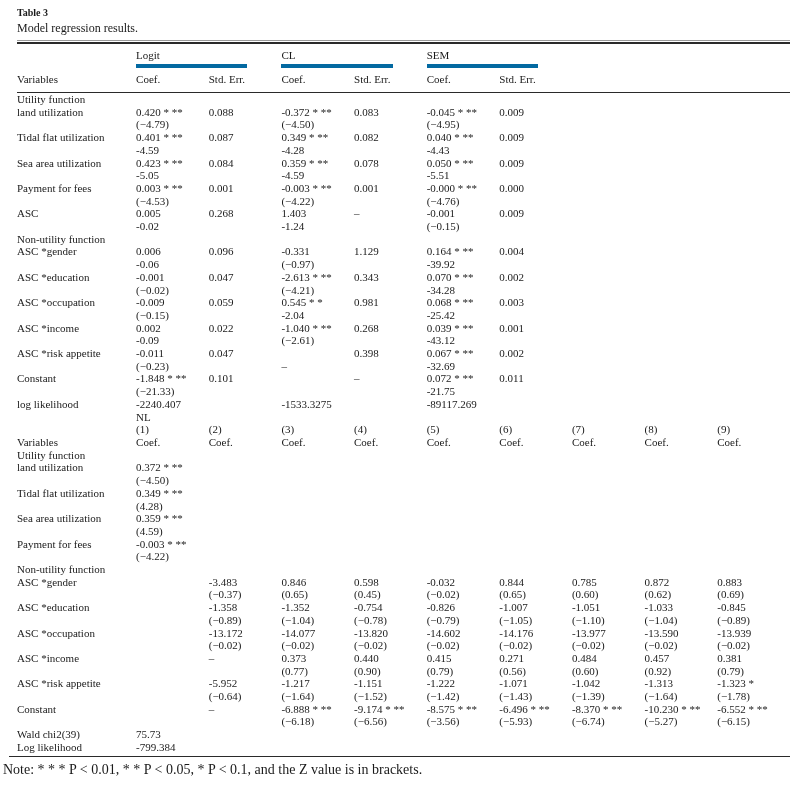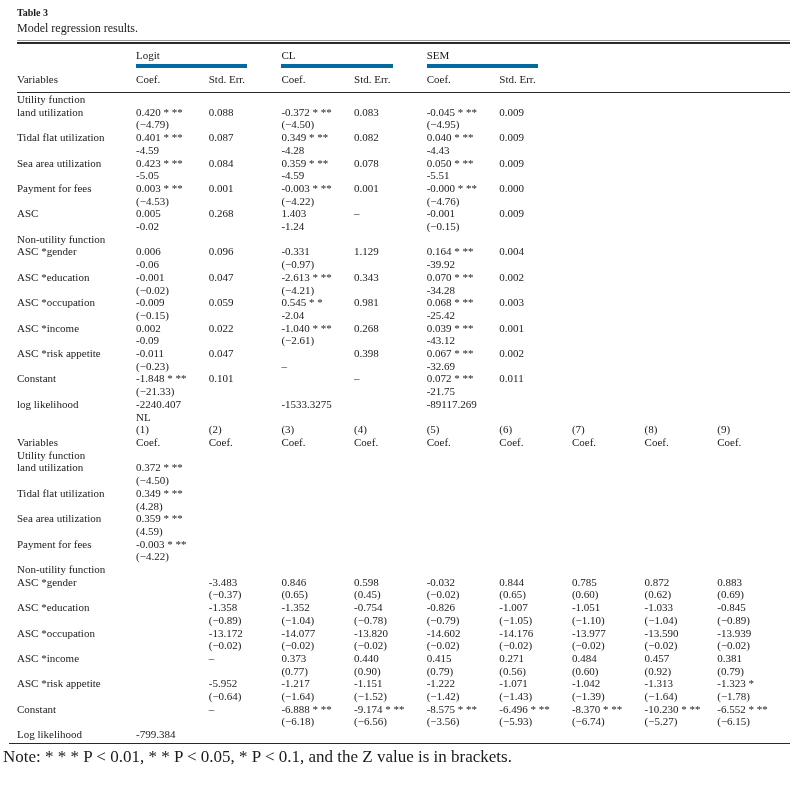--- a/index.html
+++ b/index.html
@@ -13,21 +13,21 @@
   col.label{width:119px;}
   col.c{width:72.6px;}
   th,td{font-weight:normal;text-align:left;vertical-align:top;padding:0;
         font-size:11px;white-space:nowrap;overflow:visible;}
   tr.gh th{padding-top:5px;}
   .grp{border-bottom:4px solid #0369a1;margin-right:34px;padding-bottom:2px;line-height:13px;}
   tr.hdr2 th{padding:5px 0 6px 0;border-bottom:1.8px solid #2a2a2a;line-height:13px;}
   td .v,td .z{line-height:12.7px;}
   tr.section td{line-height:12.7px;}
   .botrule{border-top:1.8px solid #2a2a2a;margin-top:2px;margin-left:-8px;width:781px;}
-  .note{font-size:17px;line-height:14px;padding:6px 0 0 0;margin-left:-14px;}
+  .note{font-size:14px;line-height:14px;padding:6px 0 0 0;margin-left:-14px;}
 </style>
 </head>
 <body>
 
 <div class="page">
   <div class="title">Table 3</div>
   <div class="subtitle">Model regression results.</div>
   <div class="toprule"></div>
   <table>
     <colgroup>
@@ -738,20 +738,34 @@
           <td>
             <div class="v">-10.230 * **</div>
             <div class="z">(−5.27)</div>
           </td>
           <td>
             <div class="v">-6.552 * **</div>
             <div class="z">(−6.15)</div>
           </td>
         </tr>
         <tr>
+          <td>Wald chi2(39)</td>
+          <td>
+            <div class="v">75.73</div>
+          </td>
+          <td></td>
+          <td></td>
+          <td></td>
+          <td></td>
+          <td></td>
+          <td></td>
+          <td></td>
+          <td></td>
+        </tr>
+        <tr>
           <td>Log likelihood</td>
           <td>
             <div class="v">-799.384</div>
           </td>
           <td></td>
           <td></td>
           <td></td>
           <td></td>
           <td></td>
           <td></td>

